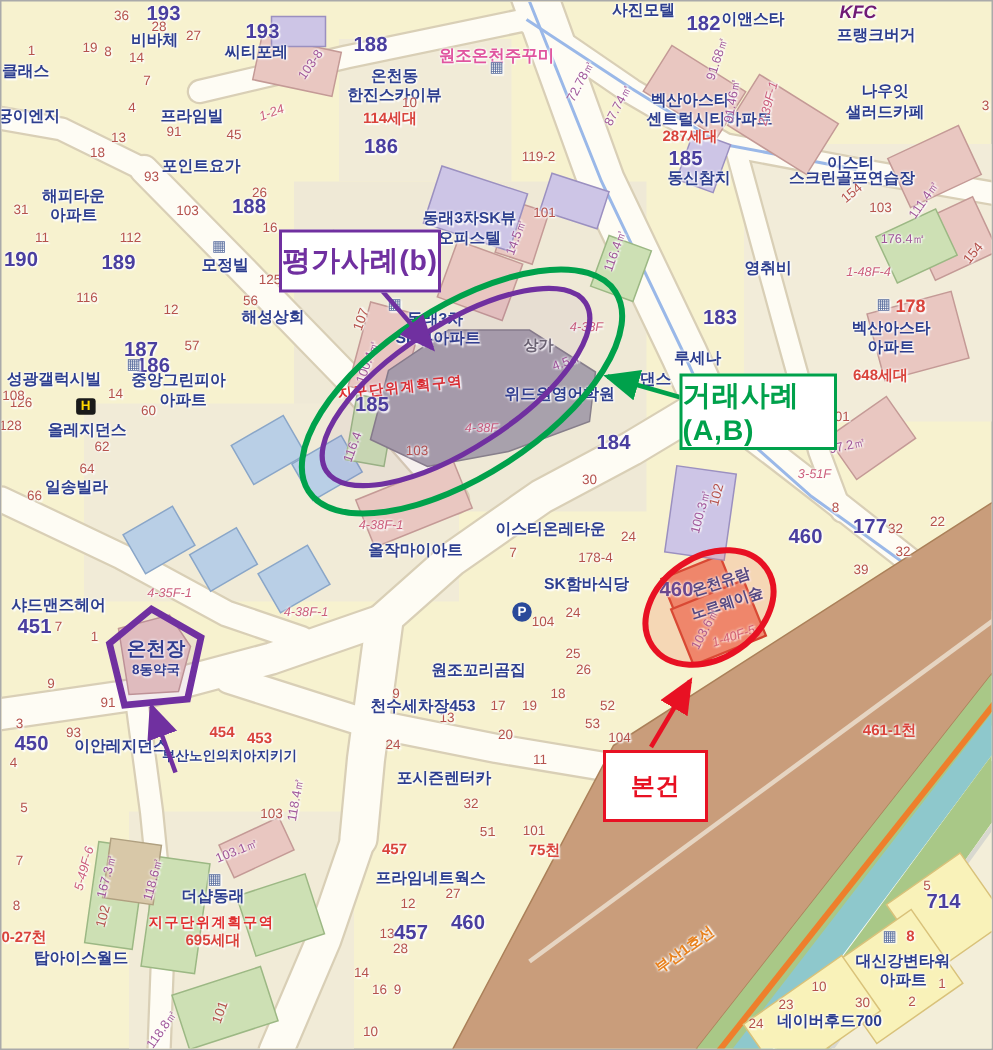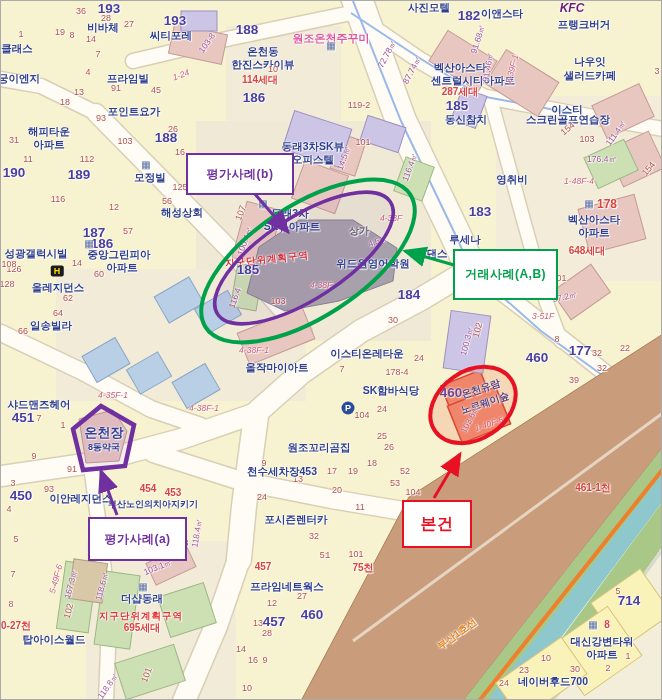--- a/index.html
+++ b/index.html
@@ -19,21 +19,21 @@
   .pink{color:#e0559f;font-size:11px;font-weight:700;}
   .orange{color:#e8821e;font-size:10px;font-weight:700;}
   .kfc{color:#701a75;font-size:12px;font-weight:900;font-style:italic;}
   .red{color:#d9443c;font-size:10px;font-weight:700;}
   .gray{color:#6a6570;font-size:10px;font-weight:700;}
   .iconH{background:#1a1a1a;color:#ffd800;font-size:9px;font-weight:700;padding:1px 3px;border-radius:2px;text-shadow:none;}
   .iconP{background:#2a4a9a;color:#fff;font-size:9px;font-weight:700;width:13px;height:13px;border-radius:50%;
          display:flex;align-items:center;justify-content:center;text-shadow:none;}
   .iconB{color:#5a6e9e;font-size:10px;}
   .anno-box{position:absolute;background:#fff;display:flex;align-items:center;justify-content:center;
-            font-weight:700;font-size:12px;z-index:40;letter-spacing:0.5px;}
+            font-weight:700;font-size:19px;z-index:40;letter-spacing:0.5px;}
   #box-b,#box-a{border:2.5px solid #7030a0;color:#7030a0;}
   #box-trade{border:2.5px solid #00a14b;color:#00a14b;}
   #box-subject{border:2.5px solid #e81123;color:#e81123;font-size:16px;}
   #box-b{left:185px;top:152px;width:104px;height:38px;}
   #box-trade{left:452px;top:248px;width:101px;height:47px;}
   #box-subject{left:401px;top:499px;width:66px;height:44px;}
   #box-a{left:87px;top:516px;width:95px;height:40px;}
 </style>
 </head>
 <body>
@@ -416,14 +416,13 @@
     <polygon points="72,428 100,405 133,424 124,465 82,469" fill="rgba(112,48,160,0.08)" stroke="#7030a0" stroke-width="4.5"></polygon>
     <line x1="253" y1="192" x2="287" y2="231" stroke="#7030a0" stroke-width="3" marker-end="url(#arrP)"></line>
     <line x1="453" y1="264" x2="404" y2="250" stroke="#00a14b" stroke-width="3" marker-end="url(#arrG)"></line>
     <line x1="433" y1="497" x2="459" y2="453" stroke="#e81123" stroke-width="3" marker-end="url(#arrR)"></line>
     <line x1="116" y1="514" x2="100" y2="470" stroke="#7030a0" stroke-width="3" marker-end="url(#arrP)"></line>
   </svg>
 
   <div id="box-b" class="anno-box">평가사례(b)</div>
   <div id="box-subject" class="anno-box">본건</div>
   <div id="box-trade" class="anno-box">거래사례(A,B)</div>
-  <div id="box-a" class="anno-box">평가사례(a)</div>
 </div>
 
 </body></html>

